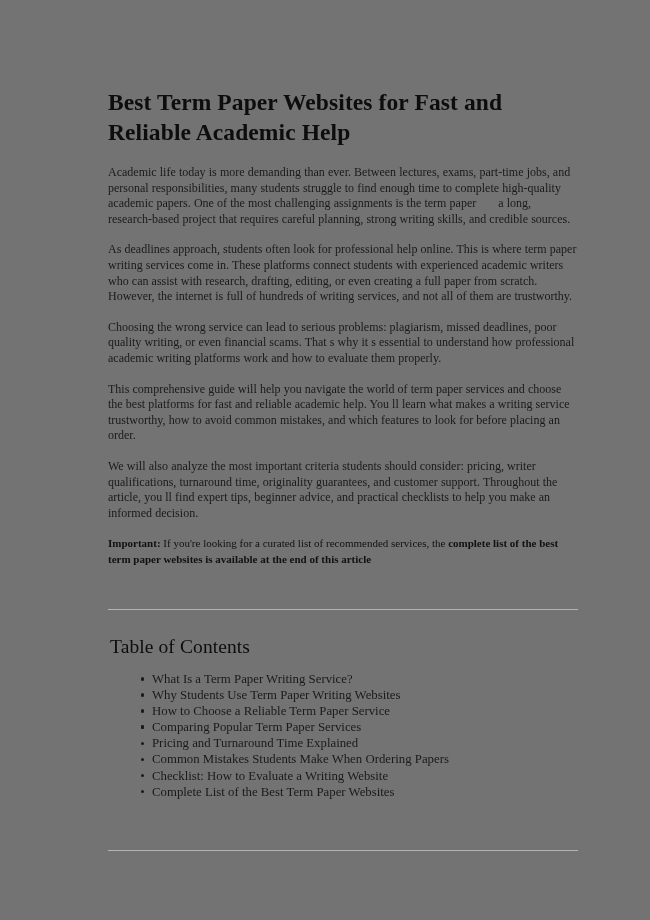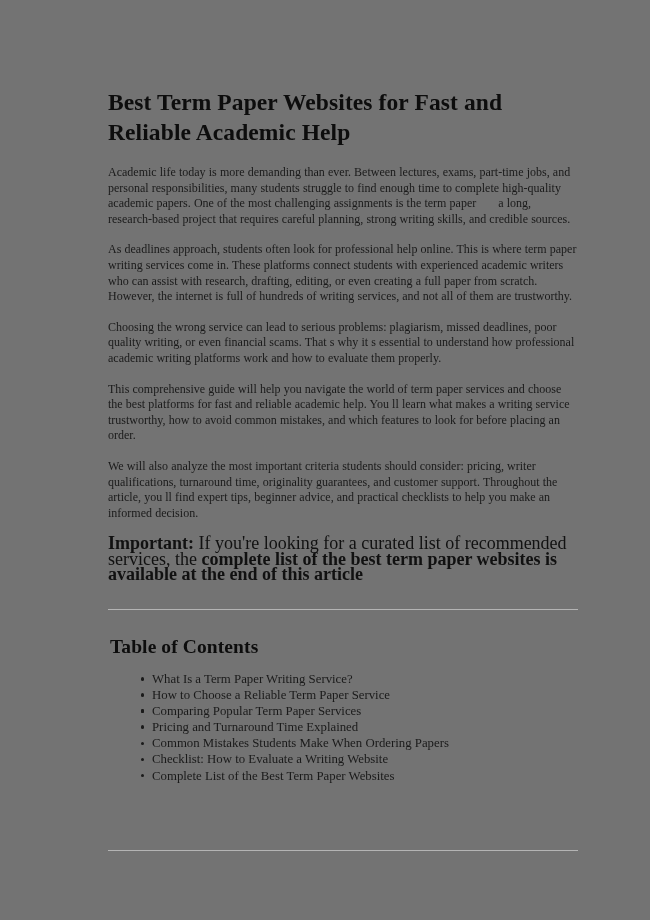--- a/index.html
+++ b/index.html
@@ -40,21 +40,21 @@
   }
   p.body-para {
     font-size: 12px;
     line-height: 15.6px;
     margin: 0 0 15px 0;
     color: #1a1a1a;
     text-align: left;
     word-spacing: 0.15px;
   }
   p.important-para {
-    font-size: 18px;
+    font-size: 11px;
     line-height: 15.6px;
     margin: 0 0 0 0;
     color: #111111;
   }
   .bold {
     font-weight: bold;
   }
   .gap-dash {
     display: inline-block;
     width: 22px;
@@ -76,21 +76,21 @@
     position: absolute;
     left: 108px;
     top: 850px;
   }
   h2.toc-heading {
     position: absolute;
     left: 110px;
     top: 635px;
     margin: 0;
     font-size: 19.5px;
-    font-weight: bold;
+    font-weight: normal;
     line-height: 24px;
     color: #0d0d0d;
     letter-spacing: 0.1px;
   }
   ul.toc-list {
     position: absolute;
     left: 136px;
     top: 671px;
     margin: 0;
     padding: 0 0 0 16px;
@@ -139,20 +139,21 @@
     <p class="important-para"><span class="bold">Important:</span><span> If you're looking for a curated list of recommended services, the </span><span class="bold">complete list of the best term paper websites is available at the end of this article</span></p>
 
   </div>
 
   <hr class="rule rule-top">
 
   <h2 class="toc-heading">Table of Contents</h2>
 
   <ul class="toc-list">
     <li><span class="bullet"></span><span>What Is a Term Paper Writing Service?</span></li>
+    <li><span class="bullet"></span><span>Why Students Use Term Paper Writing Websites</span></li>
     <li><span class="bullet"></span><span>How to Choose a Reliable Term Paper Service</span></li>
     <li><span class="bullet"></span></li>
     <li><span class="bullet"></span><span>Comparing Popular Term Paper Services</span></li>
     <li><span class="bullet"></span><span>Pricing and Turnaround Time Explained</span></li>
     <li><span class="bullet"></span><span>Common Mistakes Students Make When Ordering Papers</span></li>
     <li><span class="bullet"></span><span>Checklist: How to Evaluate a Writing Website</span></li>
     <li><span class="bullet"></span><span>Complete List of the Best Term Paper Websites</span></li>
   </ul>
 
   <hr class="rule rule-bottom">

